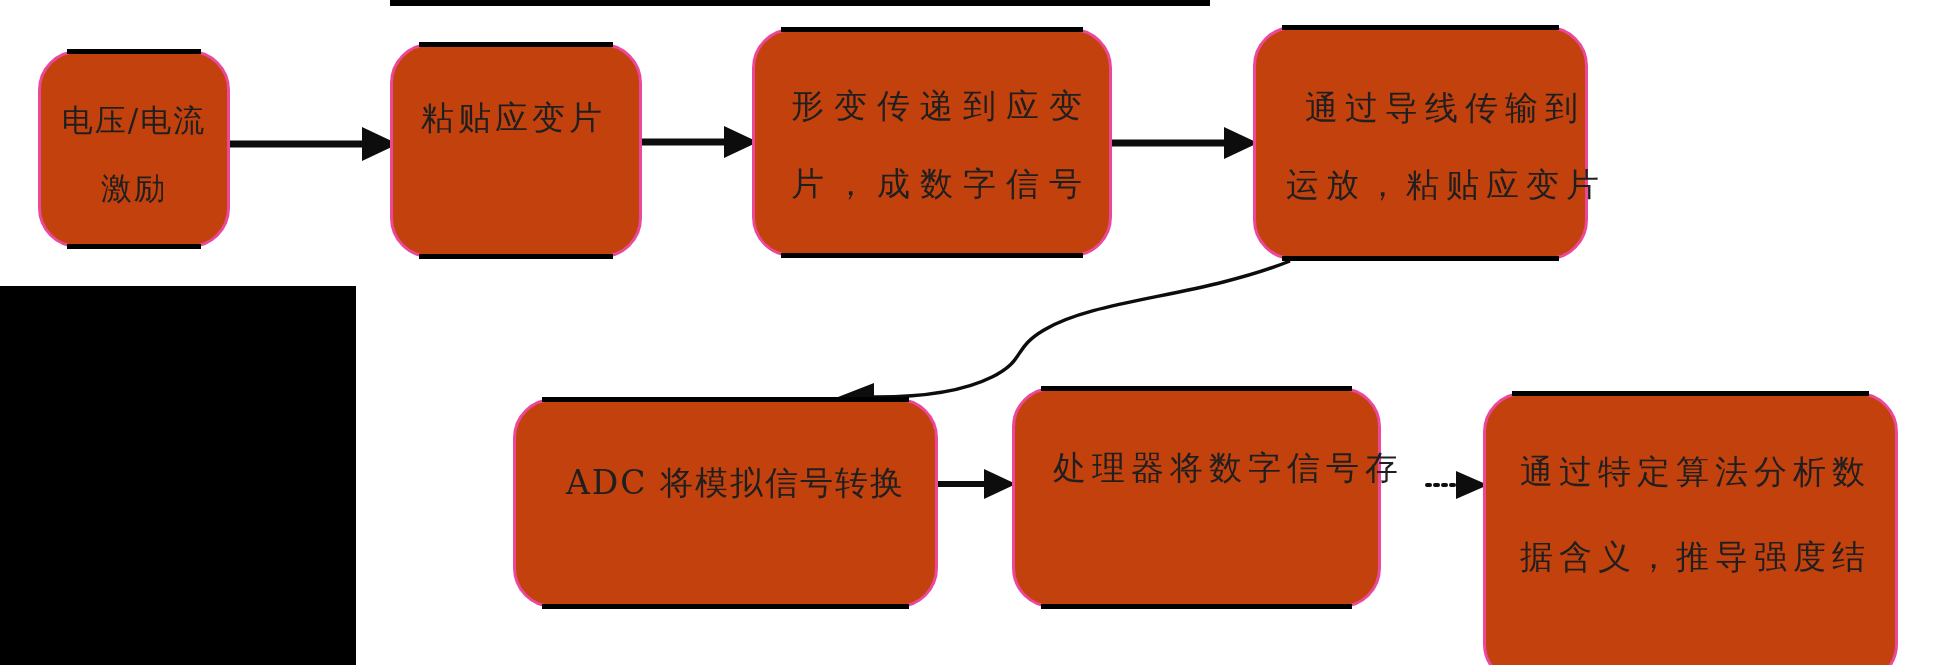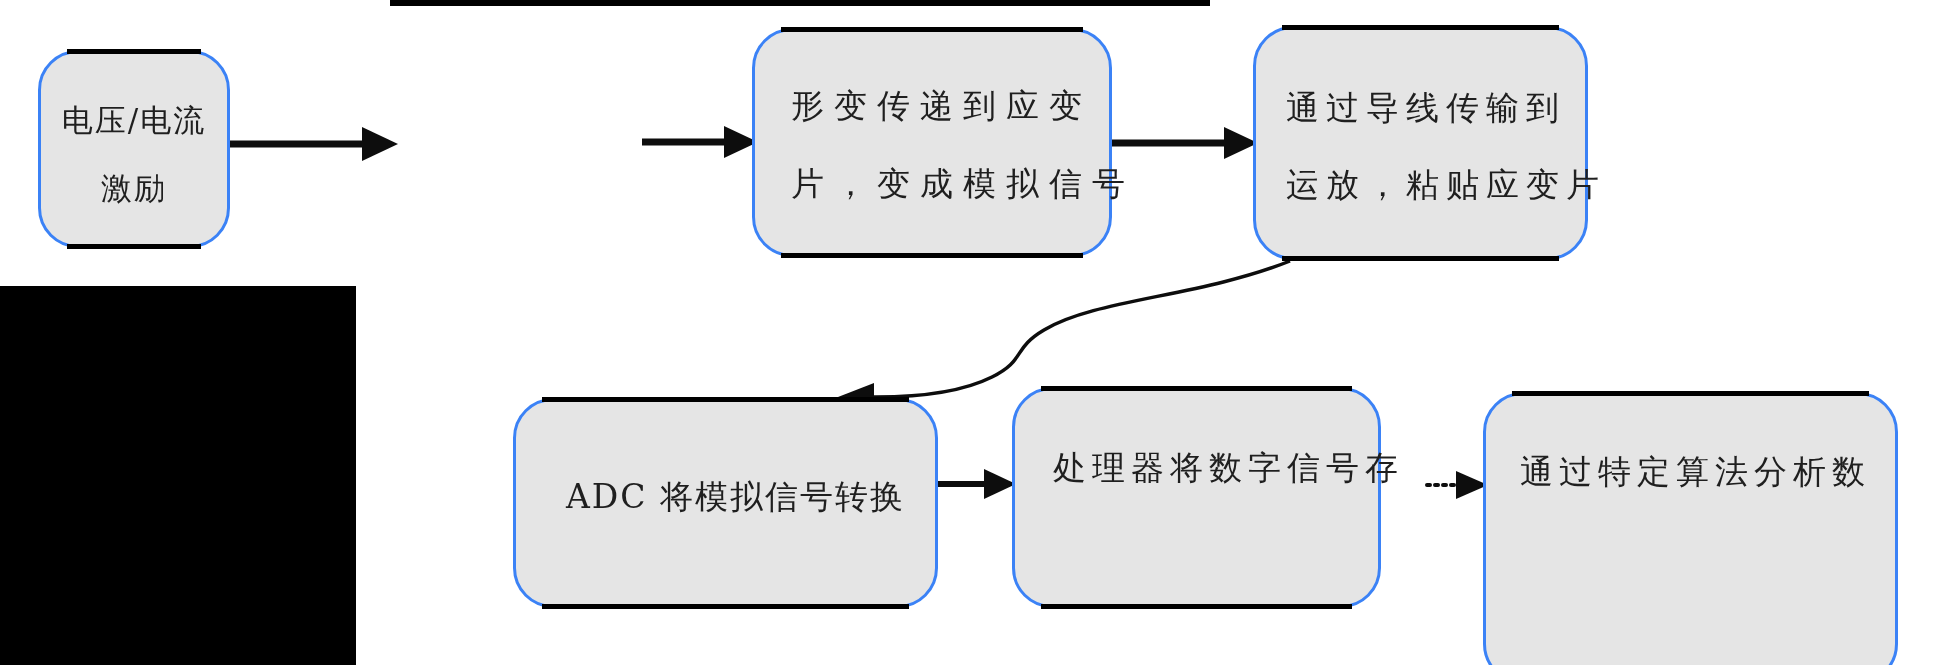--- a/index.html
+++ b/index.html
@@ -4,47 +4,47 @@
 <style>
   html,body{margin:0;padding:0;background:#ffffff;}
   .stage{
     position:relative;width:1953px;height:665px;background:#ffffff;overflow:hidden;
     font-family:"DejaVu Serif","Liberation Serif",serif;color:#1f1f1f;
   }
   .top-rule{position:absolute;left:390px;top:0;width:820px;height:6px;background:#000;}
   .redaction{position:absolute;left:0;top:286px;width:356px;height:379px;background:#000;}
   .connectors{position:absolute;left:0;top:0;width:1953px;height:665px;}
   .node{
-    position:absolute;box-sizing:border-box;border:3px solid #3b82f6;border-radius:40px;
-    background:#e5e5e5;
+    position:absolute;box-sizing:border-box;border:3px solid #ec4899;border-radius:40px;
+    background:#c2410c;
   }
   .node::before,.node::after{
     content:"";position:absolute;left:26px;right:26px;height:5px;background:#000;
   }
   .node::before{top:-4px;}
   .node::after{bottom:-4px;}
   .tl{white-space:nowrap;font-size:33px;line-height:1;}
   
   .n1{left:38px;top:50px;width:192px;height:198px;}
   .n2{left:390px;top:43px;width:252px;height:215px;}
   .n3{left:752px;top:28px;width:360px;height:229px;font-family:Liberation Serif, serif;}
-  .n4{left:1253px;top:26px;width:335px;height:234px;}
+  .n4{left:1253px;top:26px;width:335px;height:234px;text-align:right;}
   .n5{left:513px;top:398px;width:425px;height:210px;}
   .n6{left:1012px;top:387px;width:369px;height:221px;}
   .n7{left:1483px;top:368px;width:415px;height:292px;margin-top:24px;}
   
   .n1{padding-top:33px;text-align:center;}
   .n1 .tl{font-size:31px;line-height:68px;letter-spacing:2px;}
   .n2{padding-top:55px;padding-left:28px;}
   .n2 .tl{line-height:34px;letter-spacing:4px;}
   .n3{padding-top:36px;padding-left:36px;}
   .n3 .tl{line-height:78px;letter-spacing:10px;}
   .n4{padding-top:40px;padding-left:30px;}
   .n4 .tl{line-height:77px;letter-spacing:7px;}
-  .n5{padding-top:56px;padding-left:50px;}
+  .n5{padding-top:42px;padding-left:50px;}
   .n5 .tl{line-height:80px;letter-spacing:2px;}
   .n6{padding-top:37px;padding-left:38px;}
   .n6 .tl{line-height:82px;letter-spacing:6px;}
   .n7{padding-top:34px;padding-left:34px;}
   .n7 .tl{line-height:85px;letter-spacing:6px;}
 </style>
 </head>
 <body>
 
 <div class="stage">
@@ -83,36 +83,40 @@
       <line x1="1427" y1="485" x2="1456" y2="485" stroke="#0d0d0d" stroke-width="4" stroke-dasharray="3 5" stroke-linecap="round"></line>
       <polygon points="1488,485 1456,471 1456,499" fill="#0d0d0d"></polygon>
     </g>
   </svg>
 
   <div class="node n1">
     <div class="tl">电压/电流</div>
     <div class="tl">激励</div>
   </div>
 
+  <div class="node n2">
+    <div class="tl">粘贴应变片</div>
+  </div>
 
   <div class="node n3">
     <div class="tl">形变传递到应变</div>
-    <div class="tl">片，变成模拟信号</div>
+    <div class="tl">片，成数字信号</div>
   </div>
 
   <div class="node n4">
     <div class="tl">通过导线传输到</div>
     <div class="tl">运放，粘贴应变片</div>
   </div>
 
   <div class="node n5">
     <div class="tl">ADC 将模拟信号转换</div>
   </div>
 
   <div class="node n6">
     <div class="tl">处理器将数字信号存</div>
   </div>
 
   <div class="node n7">
     <div class="tl">通过特定算法分析数</div>
+    <div class="tl">据含义，推导强度结</div>
   </div>
 
 </div>
 
 </body></html>

